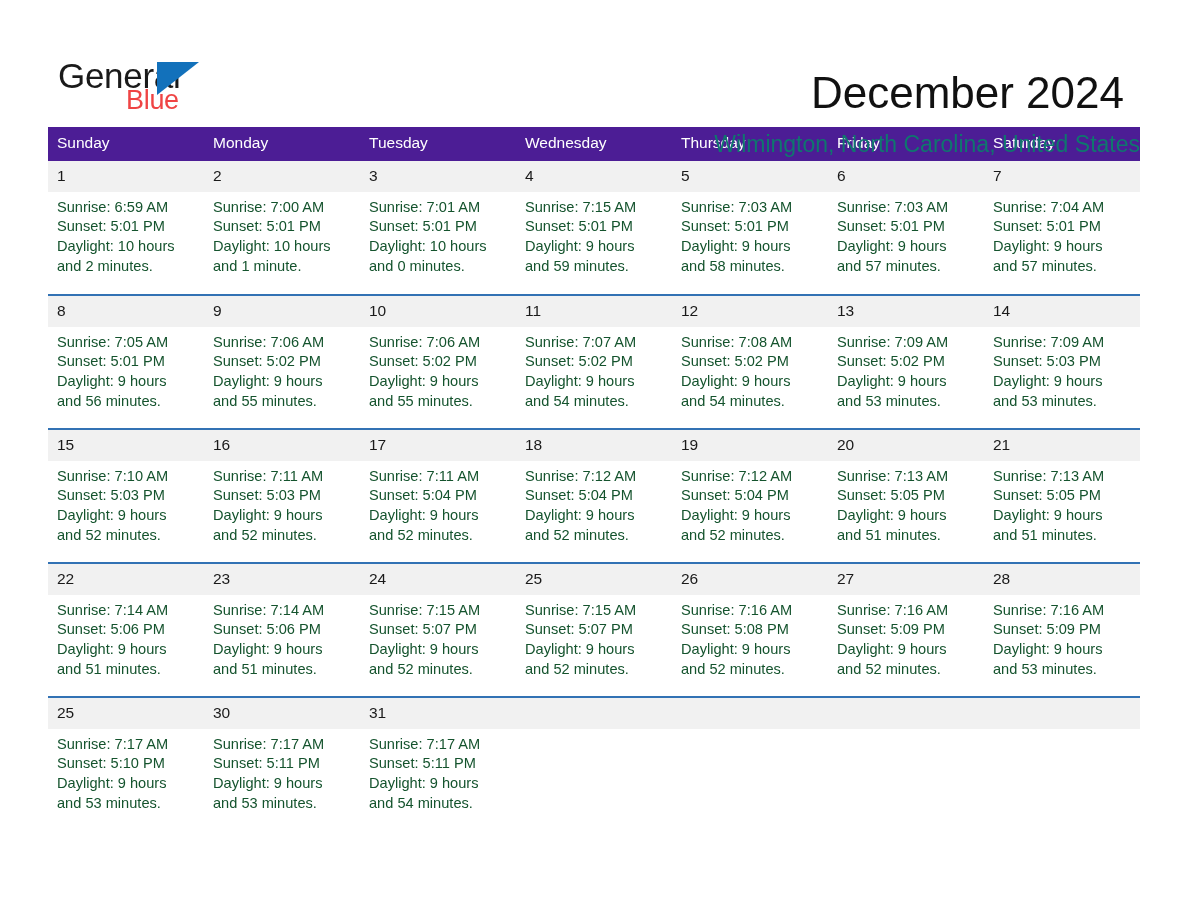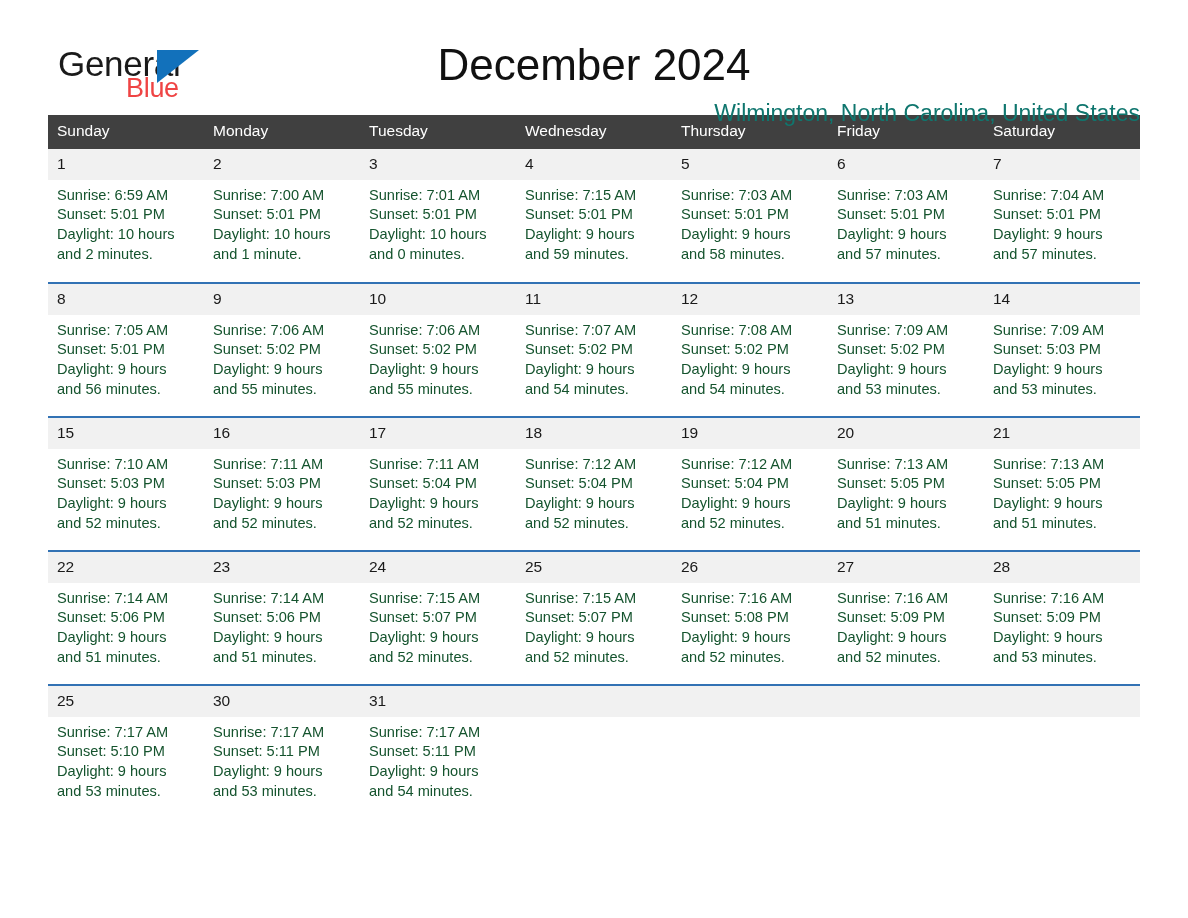--- a/index.html
+++ b/index.html
@@ -13,21 +13,21 @@
     height: 918px;
     font-family: "Liberation Sans", sans-serif;
     color: #000000;
     overflow: hidden;
   }
   .page {
     position: relative;
     width: 1188px;
     height: 820px;
     box-sizing: border-box;
-    padding: 0 48px;
+    padding: 12px 48px;
   }
 
   
   .header {
     position: relative;
     height: 108px;
     padding-top: 42px;
     box-sizing: border-box;
   }
   .brand {
@@ -66,42 +66,41 @@
     color: #ef4444;
     line-height: 1;
   }
   .title-block {
     text-align: right;
   }
   .month-title {
     font-size: 44px;
     font-weight: normal;
     line-height: 1.05;
-    margin: 0;
+    margin: 16px;
     color: #111111;
     letter-spacing: 0px;
-    text-align: center;
   }
   .location {
     font-size: 23px;
     font-weight: normal;
     margin: 13px 0 0 0;
     color: #0f766e;
     line-height: 1.1;
   }
 
   
   .calendar {
     width: 1092px;
     border-collapse: collapse;
     table-layout: fixed;
     margin-top: 7px;
   }
   .calendar th {
-    background: #404040;
+    background: #4c1d95;
     color: #ffffff;
     font-weight: normal;
     font-size: 15.5px;
     text-align: left;
     padding: 7px 0 8px 9px;
     border: none;
     line-height: 1.2;
   }
   .week-row > td {
     vertical-align: top;

